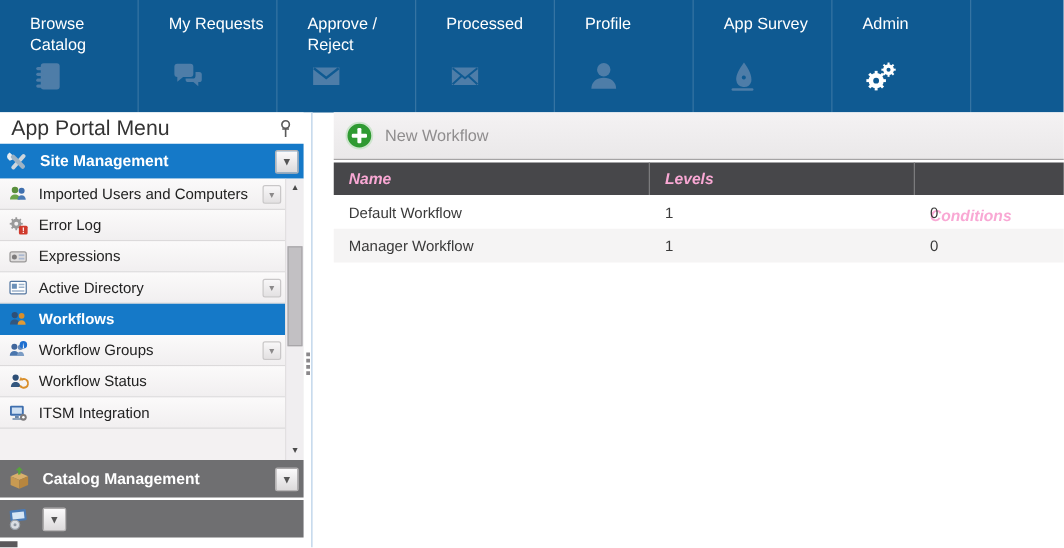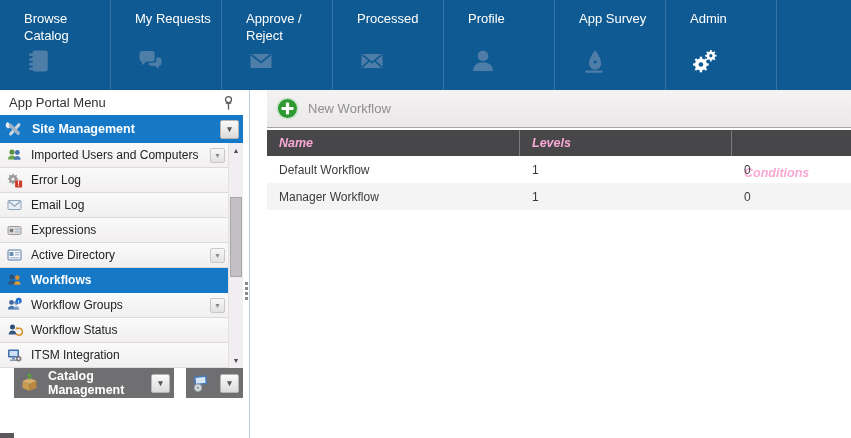--- a/index.html
+++ b/index.html
@@ -11,21 +11,21 @@
   #nav { position:absolute; left:0; top:0; width:851px; height:90px; background:#0F5A92; display:flex; }
   .nav-tab { width:111px; flex:0 0 111px; border-right:1px solid rgba(255,255,255,.16);
              padding:10px 4px 0 24px; color:#fff; cursor:pointer; }
   .nav-label { display:block; font-size:13px; line-height:17px; height:36px; }
   .nav-icon { display:block; margin-top:1px; color:#4E7DA8; }
   .nav-tab.active .nav-icon { color:#ffffff; }
 
   
   #sidebar { position:absolute; left:0; top:90px; width:243px; height:348px; background:#fff; }
   .sb-title-bar { height:25px; display:flex; align-items:center; justify-content:space-between;
-                  padding:0 8px 0 9px; font-size:13px; color:#333; background:#fff; }
+                  padding:0 8px 0 9px; font-size:17px; color:#333; background:#fff; }
   .sb-section { height:28px; display:flex; align-items:center; padding:0 4px 0 5px;
                 color:#fff; font-weight:bold; font-size:12.5px; cursor:pointer; }
   .sb-section.blue { background:#1579C8; }
   .sb-section.gray { background:#6F6F71; height:30px; }
   .sec-icon { margin-right:8px; display:flex; align-items:center; }
   .sec-label { flex:1; }
   .dd-btn { width:19px; height:19px; background:linear-gradient(#fbfafb,#dcdadb);
             border:1px solid #b6b4b5; border-radius:2px; display:flex; align-items:center;
             justify-content:center; color:#555; font-size:9px; cursor:pointer; }
   .sb-list { position:relative; height:225px; background:#f3f1f2; }
@@ -39,21 +39,21 @@
   .it-dd { width:15px; height:15px; flex:0 0 15px; background:linear-gradient(#f8f7f8,#e3e1e2);
            border:1px solid #c9c7c8; border-radius:2px; color:#8b898a; font-size:8px;
            display:flex; align-items:center; justify-content:center; cursor:pointer; }
   .sb-scroll { position:absolute; right:0; top:0; width:15px; height:100%;
                background:#f0eef0; border-left:1px solid #e2e0e1; }
   .sc-up,.sc-down { height:15px; font-size:7px; color:#4a4a4a; display:flex;
                     align-items:center; justify-content:center; cursor:pointer; }
   .sc-down { position:absolute; bottom:0; left:0; right:0; }
   .sc-thumb { position:absolute; top:54px; left:1px; width:12px; height:80px;
               background:#c2c0c3; border:1px solid #a8a6a9; cursor:grab; }
-  .collapsed-wrap { display:flex; gap:12px;padding-left:14px; }
+  .collapsed-wrap { display:flex; flex-direction:column; gap:2px; }
   .collapsed-wrap .sb-section { margin-top:0; }
   .sb-section.gray:first-child { margin-top:0; }
   #partial-section { position:absolute; left:0; top:433px; width:14px; height:5px; background:#5a585b; }
 
   
   #splitter { position:absolute; left:243px; top:90px; width:7px; height:348px;
               background:#fff; border-right:1px solid #b7cfe8; cursor:col-resize; }
   .dots { position:absolute; left:2px; top:192px; }
   .dots span { display:block; width:3px; height:3px; background:#8a888b; margin-bottom:2px; }
 
@@ -213,30 +213,20 @@
                 <rect x="8.6" y="8.6" width="7" height="7" rx="1.2" fill="#d03a2d"></rect>
                 <text x="12.1" y="14.3" font-size="6.5" fill="#fff" text-anchor="middle" font-weight="bold" font-family="Liberation Sans, sans-serif">!</text>
               </svg>
             </span>
     <span class="it-label">Error Log</span>
 
   </div>
           <div class="sb-item">
     <span class="it-icon">
               <svg width="17" height="16" viewBox="0 0 16 16">
-                <rect x="1.5" y="3.5" width="13" height="9" rx="1" fill="#e8eef5" stroke="#8fa3b8"></rect>
-                <path d="M2 4.2 L8 9.2 L14 4.2" fill="none" stroke="#8fa3b8" stroke-width="1.2"></path>
-              </svg>
-            </span>
-    <span class="it-label">Email Log</span>
-
-  </div>
-          <div class="sb-item">
-    <span class="it-icon">
-              <svg width="17" height="16" viewBox="0 0 16 16">
                 <rect x="1.5" y="4.5" width="13" height="8" rx="1.5" fill="#dfdddd" stroke="#9a9898"></rect>
                 <circle cx="5" cy="8.5" r="2" fill="#7d7b7c"></circle>
                 <rect x="8.5" y="6.5" width="4.5" height="1.4" fill="#aab8d0"></rect>
                 <rect x="8.5" y="9.2" width="4.5" height="1.4" fill="#aab8d0"></rect>
               </svg>
             </span>
     <span class="it-label">Expressions</span>
 
   </div>
           <div class="sb-item">

